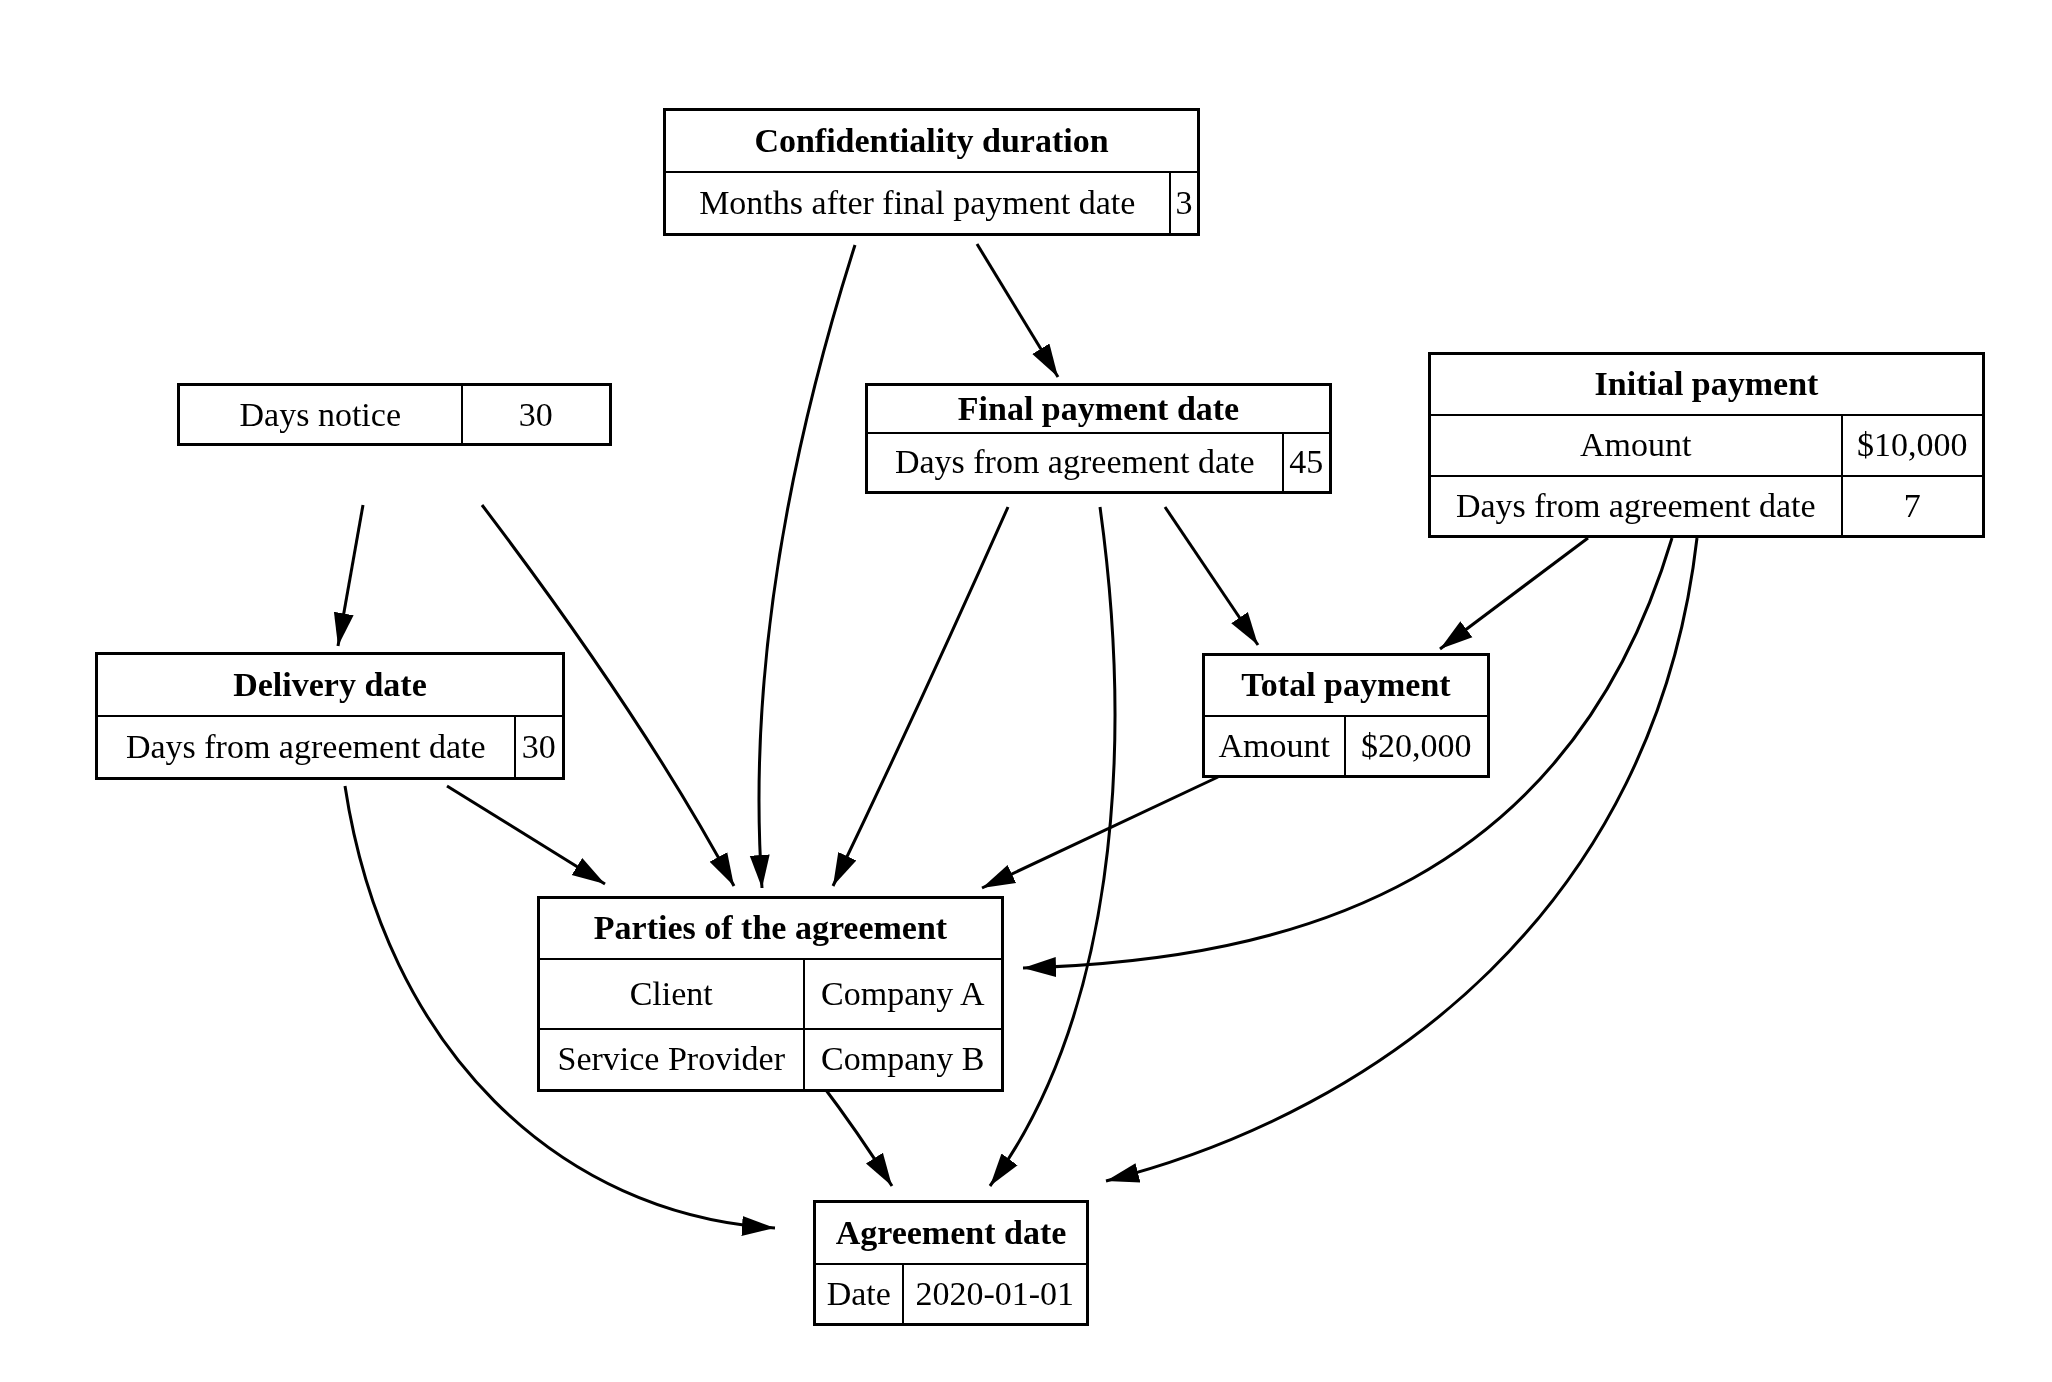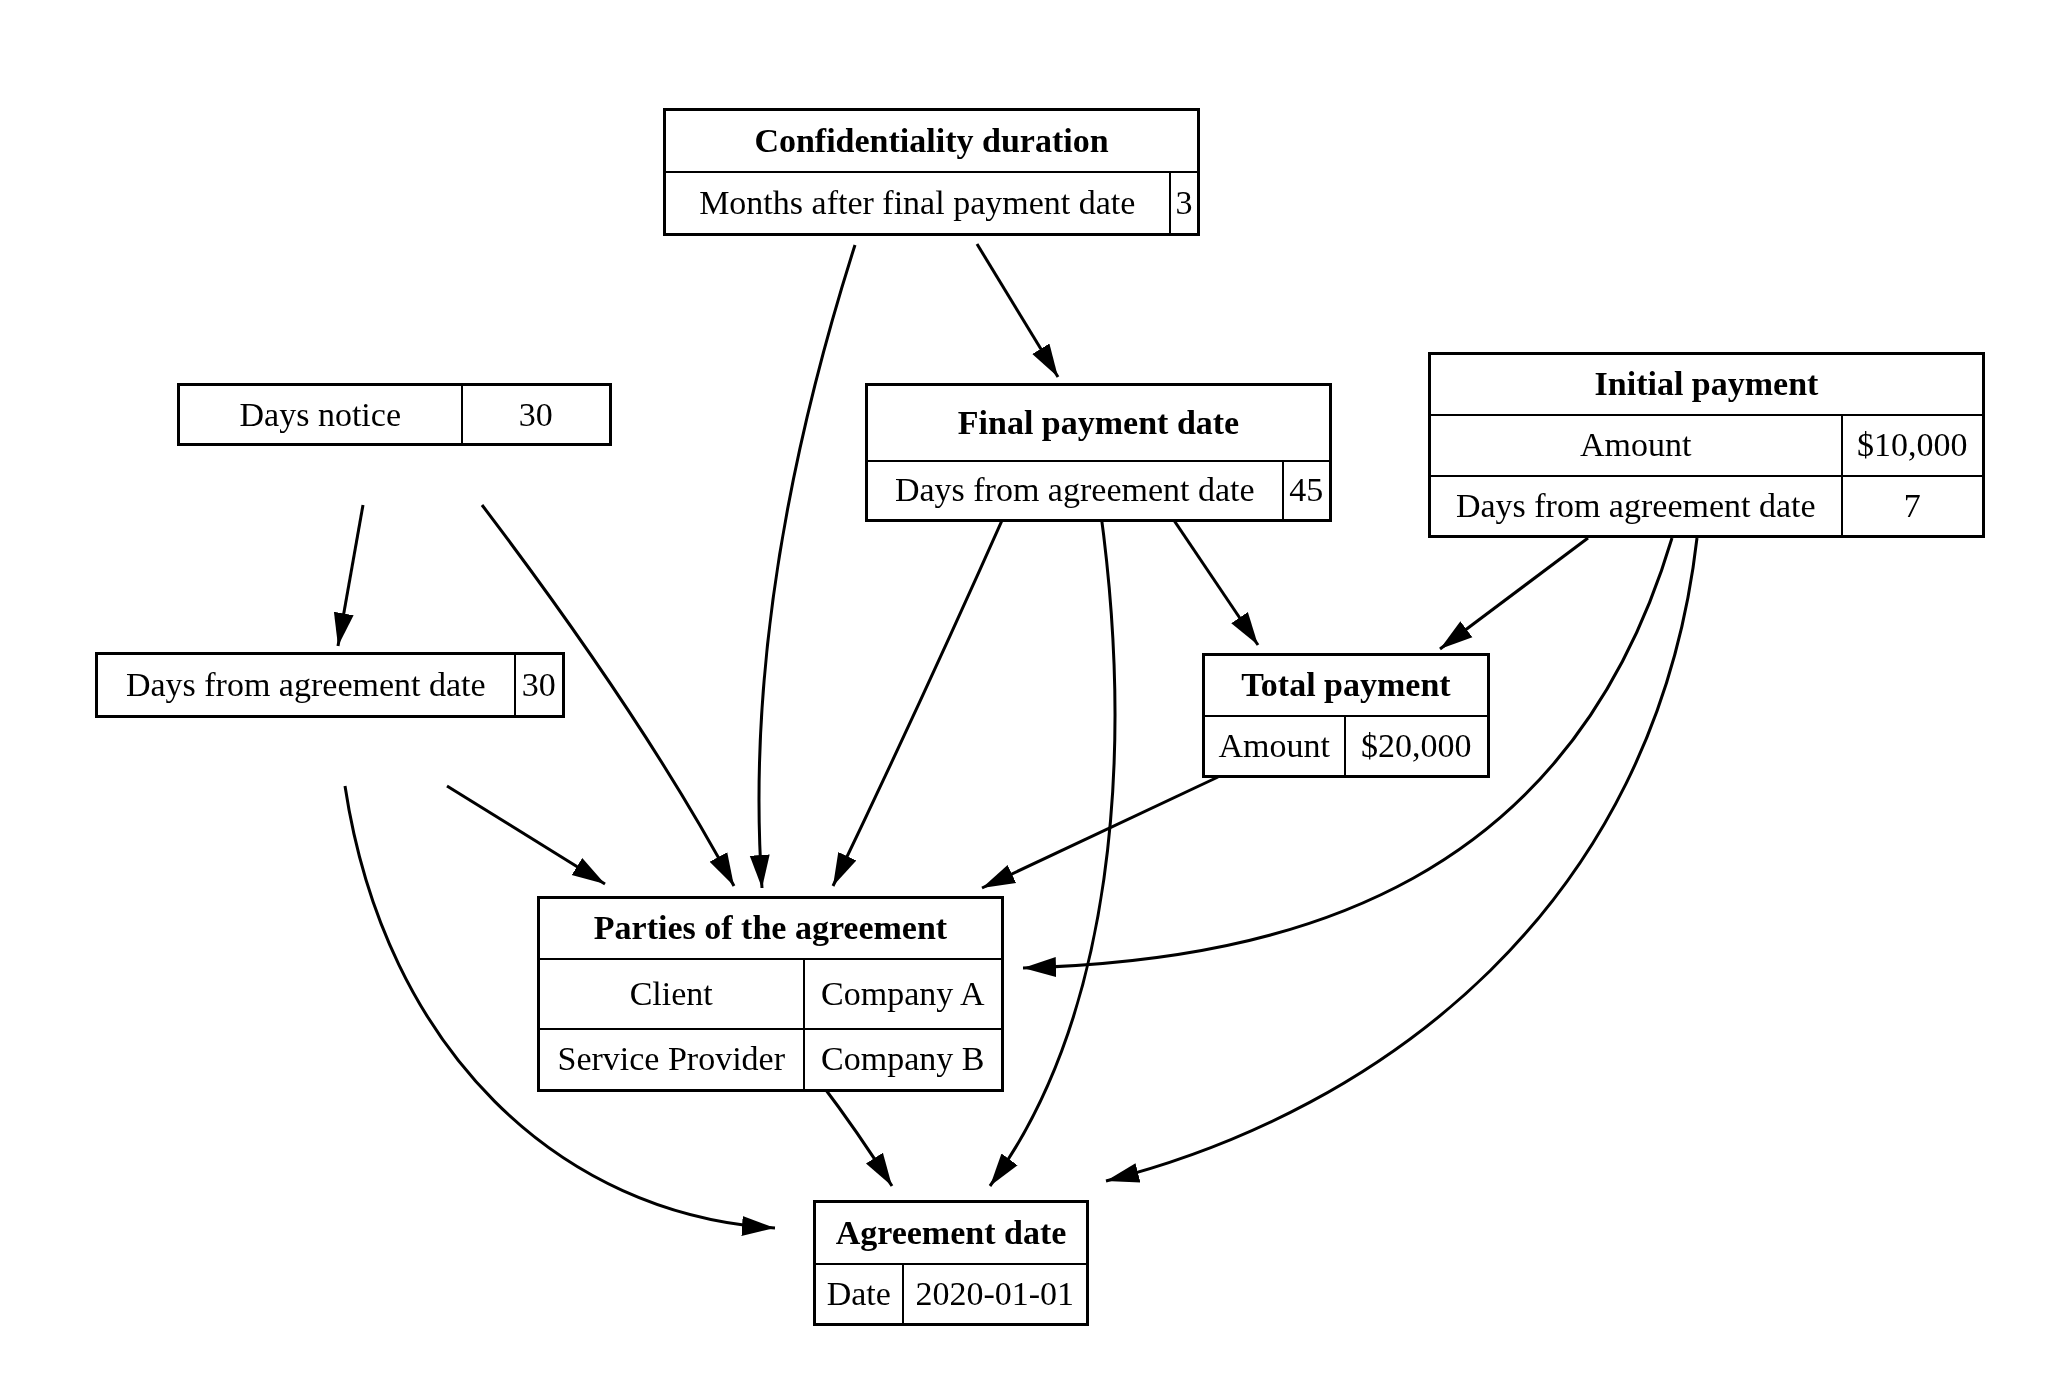--- a/index.html
+++ b/index.html
@@ -101,21 +101,21 @@
     </tr>
   </tbody>
     </table>
 
   <table class="node" style="left:865px; top:383px; width:467px;">
     <colgroup>
         <col style="width:416px">
         <col>
       </colgroup>
     <tbody>
-        <tr style="height:76px">
+        <tr style="height:48px">
       <td colspan="2" class="title">Final payment date</td>
     </tr>
     <tr style="height:60px">
       <td>Days from agreement date</td>
       <td>45</td>
     </tr>
   </tbody>
     </table>
 
   <table class="node" style="left:1428px; top:352px; width:557px;">
@@ -137,20 +137,23 @@
     </tr>
   </tbody>
     </table>
 
   <table class="node" style="left:95px; top:652px; width:470px;">
     <colgroup>
         <col style="width:418px">
         <col>
       </colgroup>
     <tbody>
+        <tr style="height:62px">
+      <td colspan="2" class="title">Delivery date</td>
+    </tr>
     <tr style="height:63px">
       <td>Days from agreement date</td>
       <td>30</td>
     </tr>
   </tbody>
     </table>
 
   <table class="node" style="left:1202px; top:653px; width:288px;">
     <colgroup>
         <col style="width:141px">

